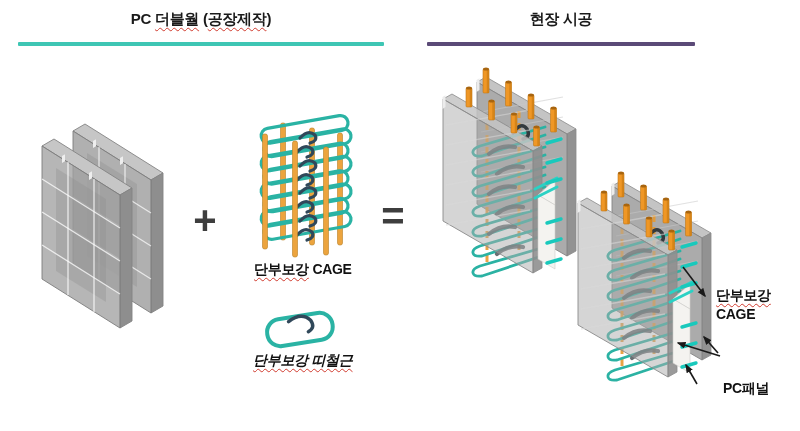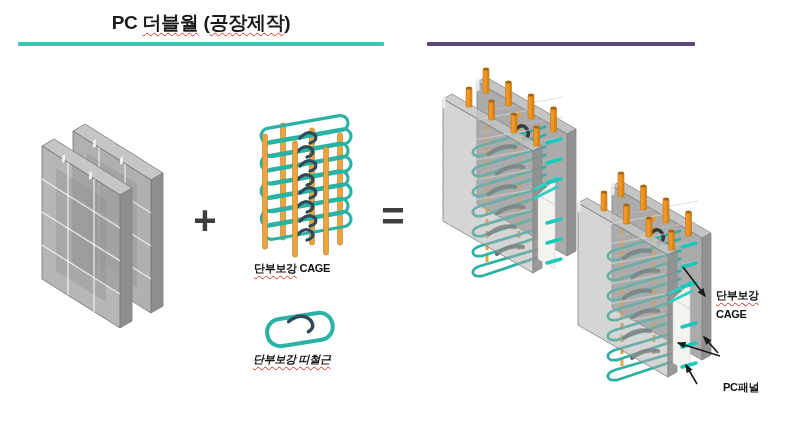--- a/index.html
+++ b/index.html
@@ -1,29 +1,29 @@
 <!DOCTYPE html>
 <html><head>
 <meta charset="utf-8">
 <style>
   html,body{margin:0;padding:0;background:#ffffff;}
   .stage{position:relative;width:800px;height:431px;background:#ffffff;overflow:hidden;
          font-family:"Liberation Sans","DejaVu Sans",sans-serif;color:#111;}
   svg{position:absolute;left:0;top:0;}
   svg path, svg line{stroke-linejoin:round;}
-  .hdr-title{position:absolute;text-align:center;font-size:19px;font-weight:700;color:#1a1a1a;letter-spacing:-0.3px;}
+  .hdr-title{position:absolute;text-align:center;font-size:15px;font-weight:700;color:#1a1a1a;letter-spacing:-0.3px;}
   .hdr-title.left{left:18px;top:10px;width:366px;}
   .hdr-title.right{left:427px;top:10px;width:268px;}
   .hdr-rule{position:absolute;top:42px;height:4px;border-radius:1px;}
   .hdr-rule.teal{left:18px;width:366px;background:#3ec6b4;}
   .hdr-rule.purple{left:427px;width:268px;background:#5b4a77;height:3.5px;}
   .op{position:absolute;font-size:40px;font-weight:700;color:#3e3e3e;width:40px;text-align:center;line-height:44px;}
   .op.plus{left:185px;top:198px;}
   .op.equals{left:373px;top:194px;}
-  .lbl{position:absolute;font-size:11px;font-weight:600;color:#111;letter-spacing:-0.3px;white-space:nowrap;}
+  .lbl{position:absolute;font-size:14px;font-weight:600;color:#111;letter-spacing:-0.3px;white-space:nowrap;}
   .lbl.cage-lbl{left:254px;top:261px;}
   .lbl.tie-lbl{left:253px;top:352px;font-style:italic;}
   .lbl.site-cage-lbl{left:716px;top:286px;line-height:18.5px;}
   .lbl.site-panel-lbl{left:723px;top:345px;margin-top:35px;}
   .lbl.site-concrete-lbl{left:669px;top:387px;}
   .sq{text-decoration-line:underline;text-decoration-style:wavy;text-decoration-color:#d03b2f;
       text-decoration-thickness:1px;text-underline-offset:3px;}
 </style>
 </head>
 <body>
@@ -219,20 +219,21 @@
       <path d="M683 267 L705 296" marker-end="url(#ah)"></path>
       <path d="M720 356 L678 343" marker-end="url(#ah)"></path>
       <path d="M718 353 L704 337" marker-end="url(#ah)"></path>
       <path d="M697 384 L686 365" marker-end="url(#ah)"></path>
     </g>
   </svg>
 
   <div class="hdr-title left"><span>PC </span><span class="sq">더블월</span><span> (</span><span class="sq">공장제작</span><span>)</span></div>
   <div class="hdr-rule teal"></div>
 
+  <div class="hdr-title right">현장 시공</div>
   <div class="hdr-rule purple"></div>
 
   <div class="op plus">+</div>
   <div class="op equals">=</div>
 
   <div class="lbl cage-lbl"><span class="sq">단부보강</span><span> CAGE</span></div>
 
   <div class="lbl tie-lbl"><span class="sq">단부보강 띠철근</span></div>
 
   <div class="lbl site-cage-lbl"><span class="sq">단부보강</span><br><span>CAGE</span></div>

